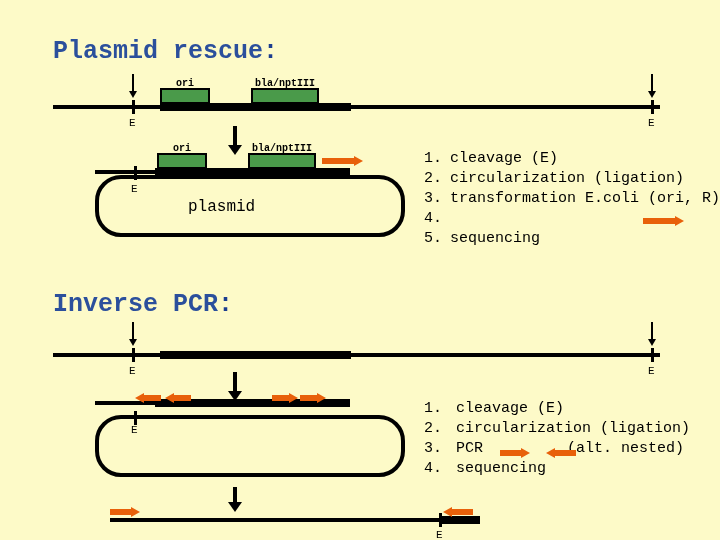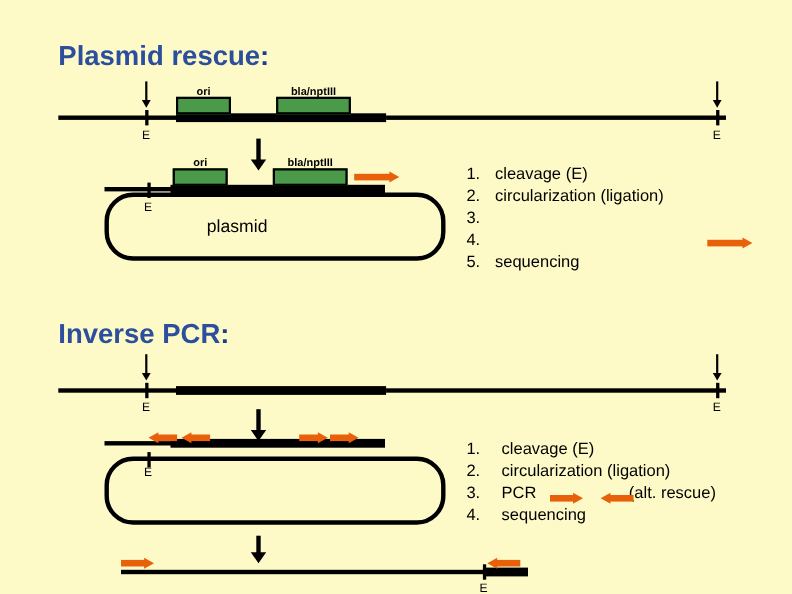--- a/index.html
+++ b/index.html
@@ -10,21 +10,21 @@
     width: 720px;
     height: 540px;
     background: #fdfac8;
     font-family: "Liberation Sans", sans-serif;
     overflow: hidden;
     position: relative;
   }
   .stage {
     position: absolute;
     left: 0; top: 0;
-    width: 645px; height: 540px;
+    width: 645px; height: 540px; font-family: Liberation Mono, monospace;
   }
   .abs { position: absolute; }
 
   
   .title {
     font-size: 25px;
     font-weight: bold;
     color: #2b4f9c;
     letter-spacing: 0px;
     white-space: nowrap;
@@ -217,20 +217,21 @@
     <div class="row">
       <span class="num">1.</span>
       <span class="txt">cleavage (E)</span>
     </div>
     <div class="row">
       <span class="num">2.</span>
       <span class="txt">circularization (ligation)</span>
     </div>
     <div class="row">
       <span class="num">3.</span>
+      <span class="txt">transformation E.coli (ori, R)</span>
     </div>
     <div class="row">
       <span class="num">4.</span>
     </div>
     <div class="row">
       <span class="num">5.</span>
       <span class="txt">sequencing</span>
     </div>
   </div>
 
@@ -296,21 +297,21 @@
       <span class="num">1.</span>
       <span class="txt">cleavage (E)</span>
     </div>
     <div class="row">
       <span class="num">2.</span>
       <span class="txt">circularization (ligation)</span>
     </div>
     <div class="row">
       <span class="num">3.</span>
       <span class="txt">PCR</span>
-      <span class="txt" style="padding-left:84px;">(alt. rescue)</span>
+      <span class="txt" style="padding-left:84px;">(alt. nested)</span>
     </div>
     <div class="row">
       <span class="num">4.</span>
       <span class="txt">sequencing</span>
     </div>
   </div>
 
   <div class="o-arrow-r" style="left:500px; top:448px; width:40px;">
     <div class="oshaft" style="left:0; width:22px;"></div>
     <div class="ohead" style="left:21px;"></div>

